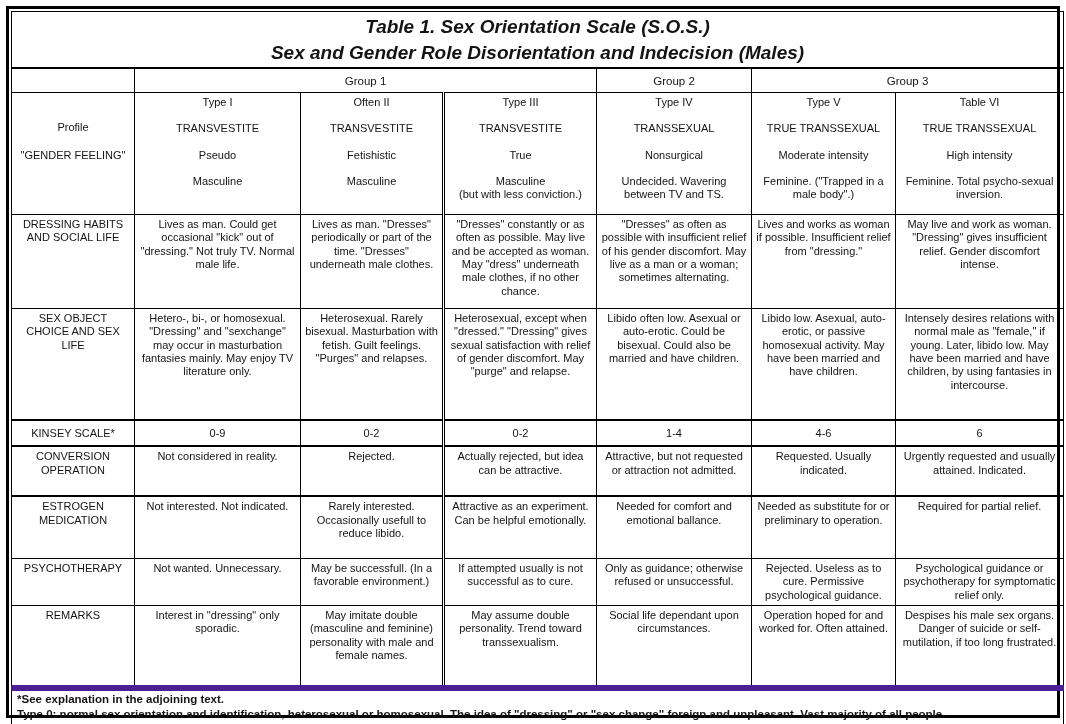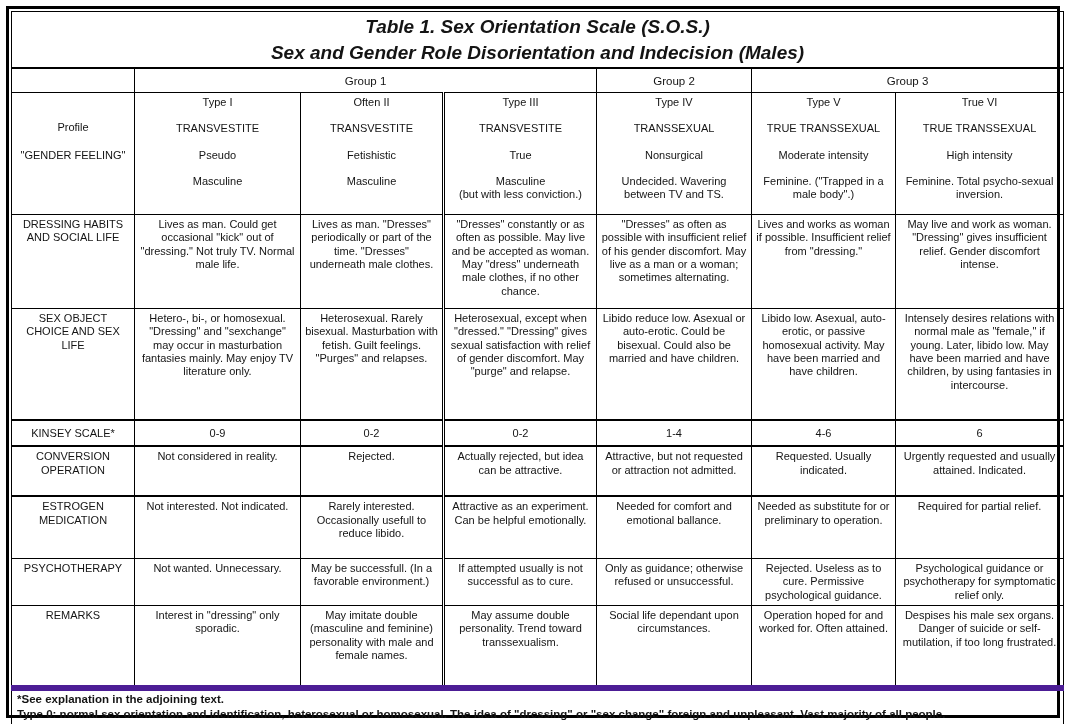--- a/index.html
+++ b/index.html
@@ -121,21 +121,21 @@
           <div class="pline">Nonsurgical</div>
           <div class="pline feel">Undecided. Wavering between TV and TS.</div>
         </td>
         <td>
           <div class="pline">Type V</div>
           <div class="pline">TRUE TRANSSEXUAL</div>
           <div class="pline">Moderate intensity</div>
           <div class="pline feel">Feminine. ("Trapped in a male body".)</div>
         </td>
         <td>
-          <div class="pline">True VI</div>
+          <div class="pline">Table VI</div>
           <div class="pline">TRUE TRANSSEXUAL</div>
           <div class="pline">High intensity</div>
           <div class="pline feel">Feminine. Total psycho-sexual inversion.</div>
         </td>
       </tr>
 
       <tr class="r-dressing">
         <td>DRESSING HABITS AND SOCIAL LIFE</td>
         <td>Lives as man. Could get occasional "kick" out of "dressing." Not truly TV. Normal male life.</td>
         <td>Lives as man. "Dresses" periodically or part of the time. "Dresses" underneath male clothes.</td>
@@ -143,21 +143,21 @@
         <td>"Dresses" as often as possible with insufficient relief of his gender discomfort. May live as a man or a woman; sometimes alternating.</td>
         <td>Lives and works as woman if possible. Insufficient relief from "dressing."</td>
         <td>May live and work as woman. "Dressing" gives insufficient relief. Gender discomfort intense.</td>
       </tr>
 
       <tr class="r-sexobj">
         <td>SEX OBJECT CHOICE AND SEX LIFE</td>
         <td>Hetero-, bi-, or homosexual. "Dressing" and "sexchange" may occur in masturbation fantasies mainly. May enjoy TV literature only.</td>
         <td>Heterosexual. Rarely bisexual. Masturbation with fetish. Guilt feelings. "Purges" and relapses.</td>
         <td class="dl">Heterosexual, except when "dressed." "Dressing" gives sexual satisfaction with relief of gender discomfort. May "purge" and relapse.</td>
-        <td>Libido reduce low. Asexual or auto-erotic. Could be bisexual. Could also be married and have children.</td>
+        <td>Libido often low. Asexual or auto-erotic. Could be bisexual. Could also be married and have children.</td>
         <td>Libido low. Asexual, auto-erotic, or passive homosexual activity. May have been married and have children.</td>
         <td>Intensely desires relations with normal male as "female," if young. Later, libido low. May have been married and have children, by using fantasies in intercourse.</td>
       </tr>
 
       <tr class="r-kinsey">
         <td>KINSEY SCALE*</td>
         <td>0-9</td>
         <td>0-2</td>
         <td class="dl">0-2</td>
         <td>1-4</td>

